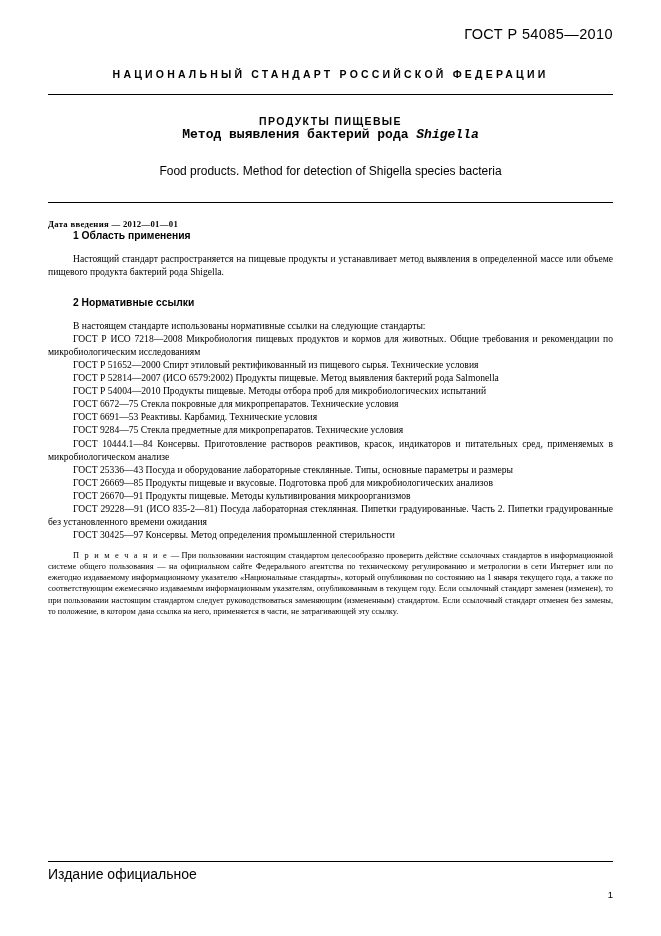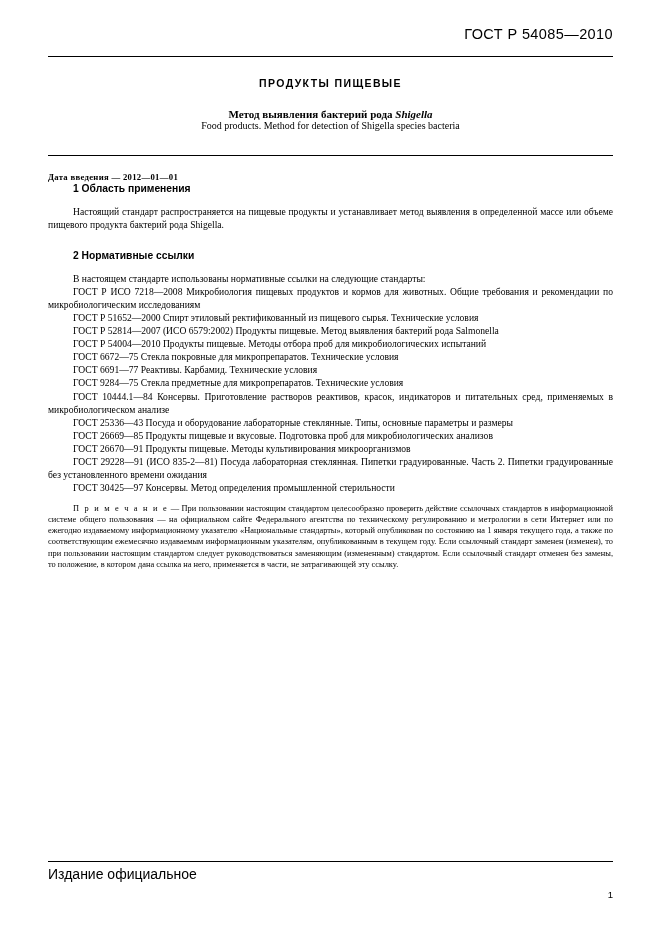--- a/index.html
+++ b/index.html
@@ -47,31 +47,31 @@
   }
   .title-main {
     margin-top: 20px;
     text-align: center;
     font-family: "Liberation Sans", sans-serif;
     font-size: 10.5px;
     font-weight: bold;
     letter-spacing: 1.4px;
   }
   .title-sub {
-    margin-top: 19px;
     text-align: center;
-    font-family: Liberation Serif, serif;
-    font-size: 11px;
+    font-family: Liberation Mono, monospace;
+    font-size: 13px;
     font-weight: bold;
   }
   .title-sub i { font-style: italic; }
   .title-en {
+    margin-top: 22px;
     text-align: center;
-    font-family: Liberation Serif, serif;
-    font-size: 10px;
+    font-family: Liberation Sans, sans-serif;
+    font-size: 12px;
   }
   .rule-mid {
     margin-top: 24px;
     border-top: 1px solid #000;
     height: 0;
   }
   .date-line {
     margin-top: 16px;
     text-align: left;
     font-family: Liberation Serif, serif;
@@ -138,20 +138,21 @@
     font-size: 9.6px;
   }
 </style>
 </head>
 <body>
 
 <div class="page">
 
   <div class="std-code">ГОСТ Р 54085—2010</div>
 
+  <div class="nat-std">НАЦИОНАЛЬНЫЙ СТАНДАРТ РОССИЙСКОЙ ФЕДЕРАЦИИ</div>
 
   <div class="rule-top"></div>
 
   <div class="title-main">ПРОДУКТЫ ПИЩЕВЫЕ</div>
 
   <div class="title-sub"><span>Метод выявления бактерий рода </span><i>Shigella</i></div>
 
   <div class="title-en">Food products. Method for detection of Shigella species bacteria</div>
 
   <div class="rule-mid"></div>
@@ -165,21 +166,21 @@
 
     <div class="sec-gap"></div>
 
     <h2 class="section">2  Нормативные ссылки</h2>
     <p class="para">В настоящем стандарте использованы нормативные ссылки на следующие стандарты:</p>
     <p class="hang">ГОСТ Р ИСО 7218—2008 Микробиология пищевых продуктов и кормов для животных. Общие требования и рекомендации по микробиологическим исследованиям</p>
     <p class="hang">ГОСТ Р 51652—2000 Спирт этиловый ректификованный из пищевого сырья. Технические условия</p>
     <p class="hang">ГОСТ Р  52814—2007  (ИСО 6579:2002) Продукты пищевые. Метод выявления бактерий рода Salmonella</p>
     <p class="hang">ГОСТ Р  54004—2010  Продукты пищевые. Методы отбора проб для микробиологических испытаний</p>
     <p class="hang">ГОСТ 6672—75  Стекла покровные для микропрепаратов. Технические условия</p>
-    <p class="hang">ГОСТ 6691—77  Реактивы. Карбамид. Технические условия</p>
+    <p class="hang">ГОСТ 6691—53  Реактивы. Карбамид. Технические условия</p>
     <p class="hang">ГОСТ 9284—75  Стекла предметные для микропрепаратов. Технические условия</p>
     <p class="hang">ГОСТ 10444.1—84  Консервы. Приготовление растворов реактивов, красок, индикаторов и питательных сред, применяемых в микробиологическом анализе</p>
     <p class="hang">ГОСТ 25336—43  Посуда и оборудование лабораторные стеклянные. Типы, основные параметры и размеры</p>
     <p class="hang">ГОСТ 26669—85  Продукты  пищевые  и  вкусовые.  Подготовка  проб  для  микробиологических анализов</p>
     <p class="hang">ГОСТ 26670—91  Продукты пищевые. Методы культивирования микроорганизмов</p>
     <p class="hang">ГОСТ 29228—91  (ИСО 835-2—81) Посуда лабораторная стеклянная. Пипетки градуированные. Часть 2. Пипетки градуированные без установленного времени ожидания</p>
     <p class="hang">ГОСТ 30425—97 Консервы. Метод определения промышленной стерильности</p>
 
     <div class="note"><span class="lbl">П р и м е ч а н и е</span><span> — При пользовании настоящим стандартом целесообразно проверить действие ссылочных стандартов в информационной системе общего пользования — на официальном сайте Федерального агентства по техническому регулированию и метрологии в сети Интернет или по ежегодно издаваемому информационному указателю «Национальные стандарты», который опубликован по состоянию на 1 января текущего года, а также по соответствующим ежемесячно издаваемым информационным указателям, опубликованным в текущем году. Если ссылочный стандарт заменен (изменен), то при пользовании настоящим стандартом следует руководствоваться заменяющим (измененным) стандартом. Если ссылочный стандарт отменен без замены, то положение, в котором дана ссылка на него, применяется в части, не затрагивающей эту ссылку.</span></div>
 

